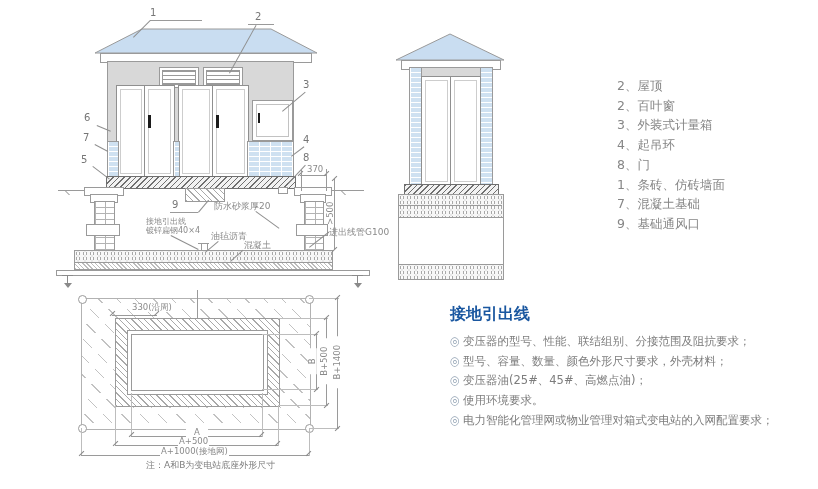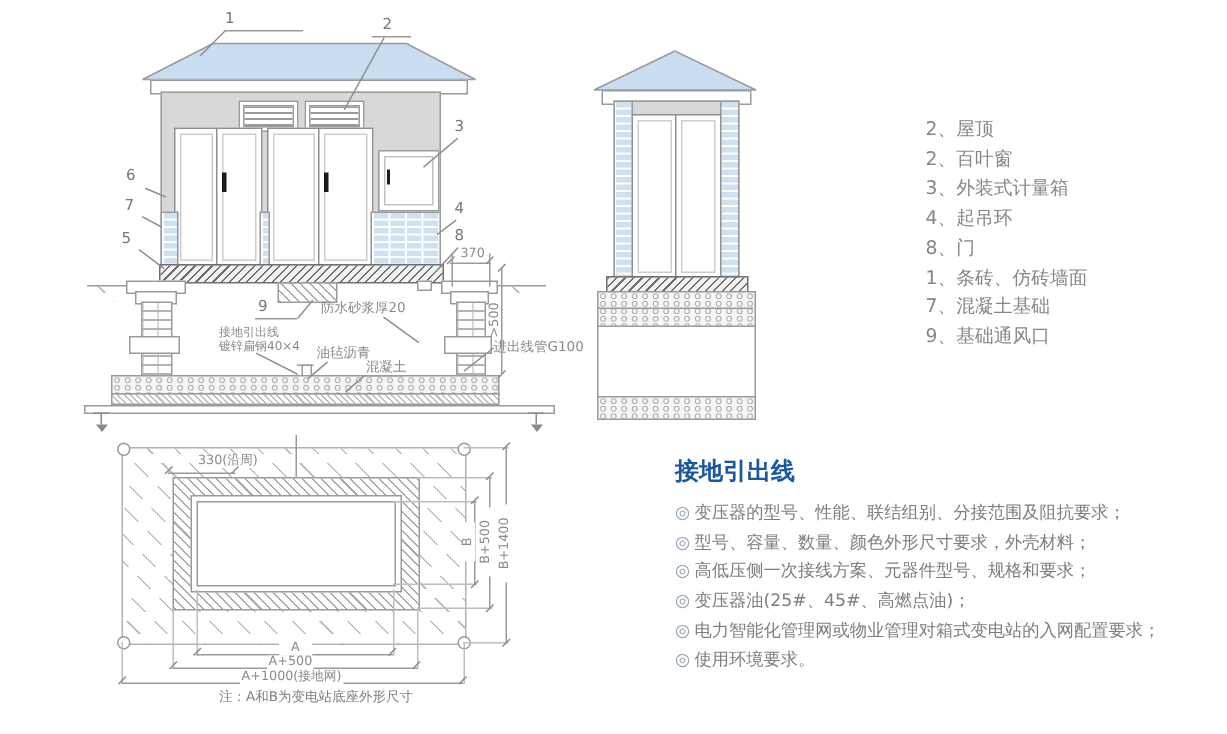--- a/index.html
+++ b/index.html
@@ -266,20 +266,19 @@
     <span class="dlabel rot" style="left:311px;top:358px;width:50px;text-align:center;">B+1400</span>
 
     <span class="ann" style="left:146px;top:460px;font-size:9px;color:#7e7e7e;">注：A和B为变电站底座外形尺寸</span>
   </div>
 
   <div class="notice">
     <div class="ttl">接地引出线</div>
     <div class="bd">
       <div class="row"><span class="blt">◎</span><span>变压器的型号、性能、联结组别、分接范围及阻抗要求；</span></div>
       <div class="row"><span class="blt">◎</span><span>型号、容量、数量、颜色外形尺寸要求，外壳材料；</span></div>
-      <div class="row"><span class="blt">◎</span><span>高低压侧一次接线方案、元器件型号、规格和要求；</span></div>
       <div class="row"><span class="blt">◎</span><span>变压器油(25#、45#、高燃点油)；</span></div>
+      <div class="row"><span class="blt">◎</span><span>使用环境要求。</span></div>
       <div class="row"><span class="blt">◎</span><span>电力智能化管理网或物业管理对箱式变电站的入网配置要求；</span></div>
-      <div class="row"><span class="blt">◎</span><span>使用环境要求。</span></div>
     </div>
   </div>
 
 </div>
 
 </body></html>

